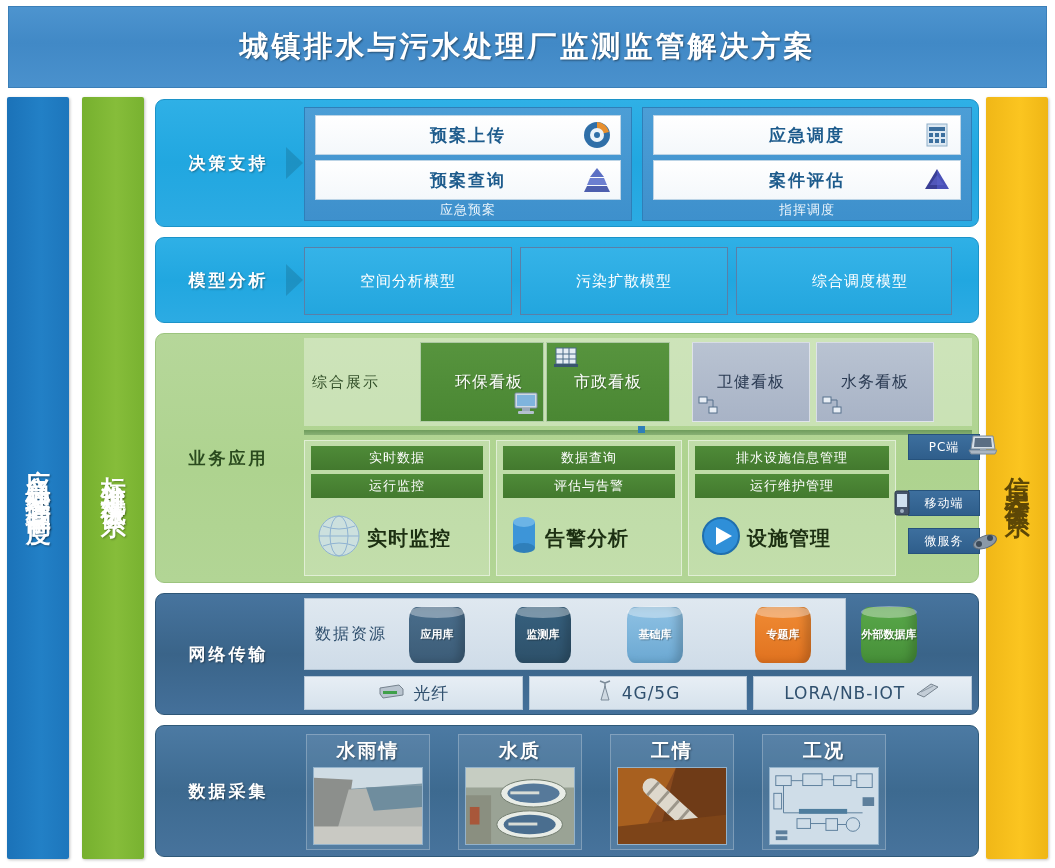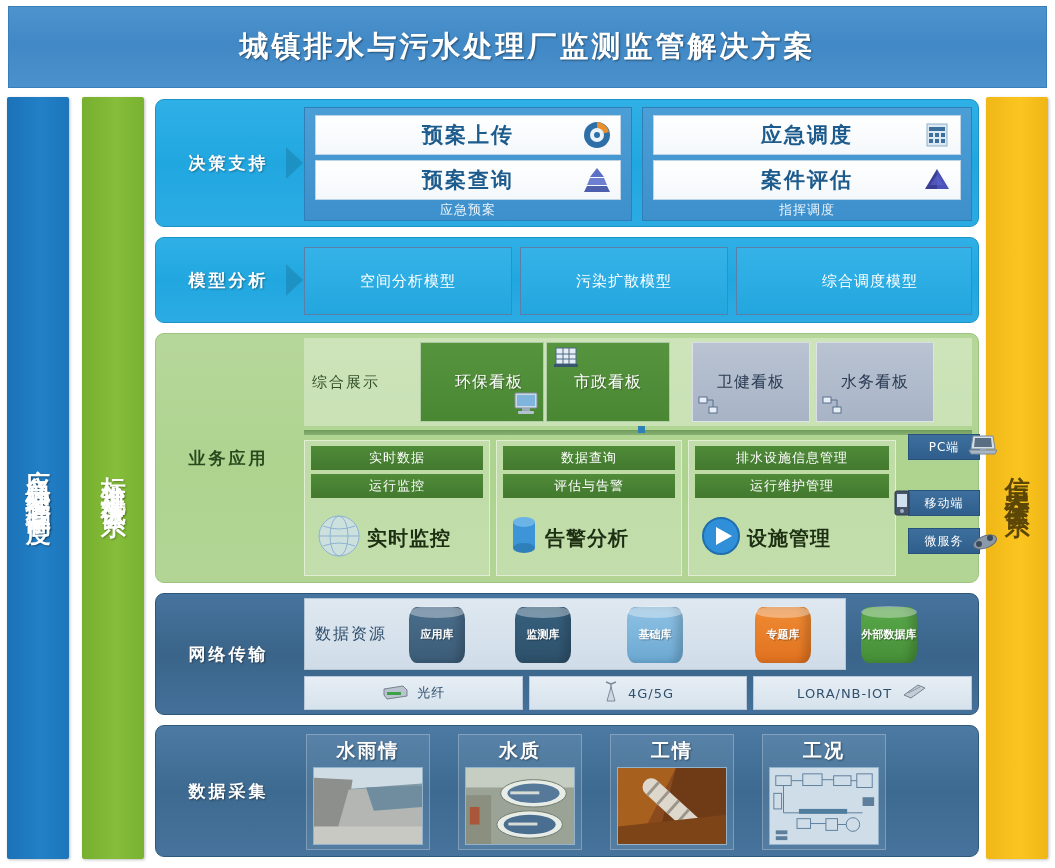--- a/index.html
+++ b/index.html
@@ -85,40 +85,40 @@
     text-align: center; font-size: 13px; color: #eaf4fb; letter-spacing: 1px;
   }
   .dec-item {
     position: absolute; left: 10px; right: 10px; height: 40px;
     background: linear-gradient(180deg,#ffffff 0%, #f4f8fb 100%);
     border: 1px solid #bcd4e6;
     display: flex; align-items: center; justify-content: center;
   }
   .dec-item.row0 { top: 7px; }
   .dec-item.row1 { top: 52px; }
-  .dec-item-label { font-size: 21px; color: #1d5b8c; letter-spacing: 2px; font-weight: bold; }
+  .dec-item-label { font-size: 17px; color: #1d5b8c; letter-spacing: 2px; font-weight: bold; }
   .dec-icon { position: absolute; right: 8px; top: 50%; transform: translateY(-50%); width: 30px; height: 30px; }
 
   
   #band-model {
     top: 140px; height: 86px;
     background: linear-gradient(180deg,#2fb0e6 0%, #21a7e0 50%, #2cabe3 100%);
     border: 1px solid #1c93c8;
   }
   #band-model .band-label { color: #fff; text-shadow: 1px 1px 2px rgba(0,0,0,.35); }
   .model-box {
     position: absolute; top: 9px; height: 68px;
     background: linear-gradient(180deg,#35b3e8 0%, #23a6de 100%);
     border: 1px solid #5a7fa8;
     display: flex; align-items: center; justify-content: center;
   }
   .model-box span { font-size: 15px; color: #ffffff; letter-spacing: 1px; }
   #model-0 { left: 148px; width: 208px; }
   #model-1 { left: 364px; width: 208px; }
-  #model-2 { left: 580px; width: 236px; padding-left: 32px; }
+  #model-2 { left: 580px; width: 216px; padding-left: 32px; }
 
   
   #band-business {
     top: 236px; height: 250px;
     background: linear-gradient(180deg,#b6d79a 0%, #aed38f 55%, #b2d595 100%);
     border: 1px solid #9cc47e;
   }
   #band-business .band-label { color: #2a4a1e; }
   .biz-top {
     position: absolute; left: 148px; top: 4px; width: 668px; height: 88px;
@@ -221,21 +221,21 @@
   #db-4 { left: 556px; } #db-4 .cyl { background: linear-gradient(180deg,#59a84a,#468f38); }
   .net-bottom {
     position: absolute; left: 148px; top: 82px; width: 668px; height: 34px;
     display: flex; gap: 6px;
   }
   .net-link {
     flex: 1; background: linear-gradient(180deg,#e7eef5 0%, #d6e2ec 100%);
     border: 1px solid #b7c8d8;
     display: flex; align-items: center; justify-content: center; gap: 8px;
   }
-  .net-link span { font-size: 13px; color: #30506e; letter-spacing: 1px; }
+  .net-link span { font-size: 17px; color: #30506e; letter-spacing: 1px; }
 
   
   #band-collect {
     top: 628px; height: 132px;
     background: linear-gradient(180deg,#4c7aa3 0%, #3d6a90 50%, #47739c 100%);
     border: 1px solid #2f5978;
   }
   #band-collect .band-label { color: #ffffff; text-shadow: 1px 1px 2px rgba(0,0,0,.4); }
   .coll-card {
     position: absolute; top: 8px; width: 124px; height: 116px;

